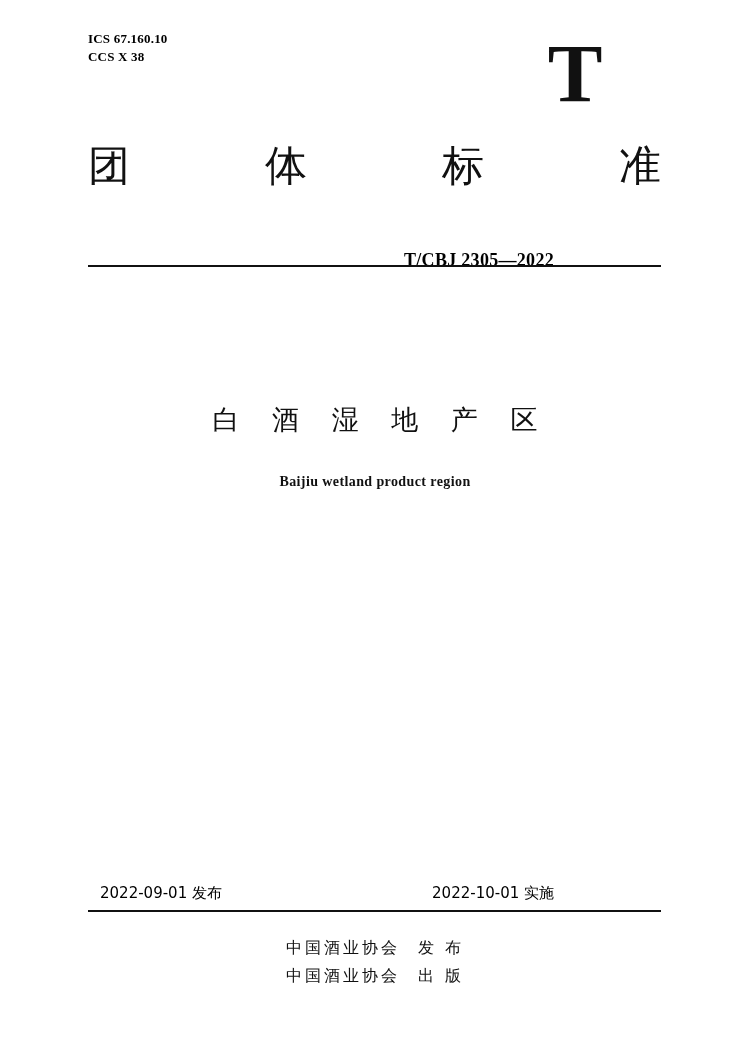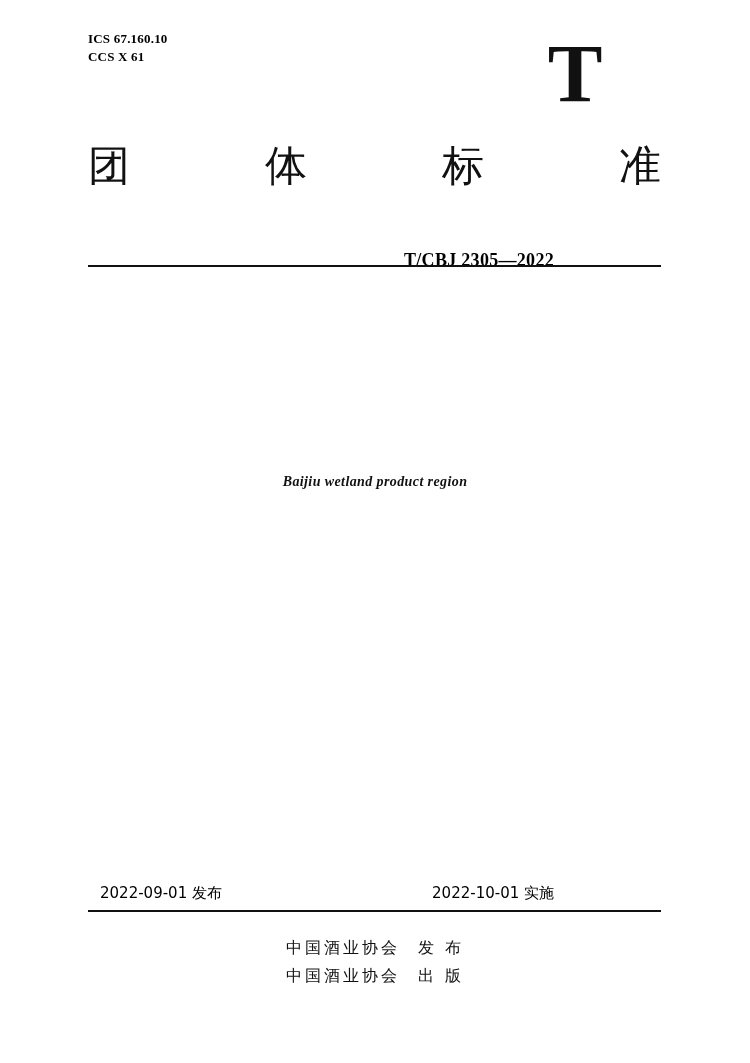--- a/index.html
+++ b/index.html
@@ -117,21 +117,20 @@
     position: absolute;
     left: 0;
     top: 474px;
     width: 750px;
     text-align: center;
     font-family: "Liberation Serif", serif;
     font-weight: bold;
     font-size: 14px;
     letter-spacing: 0.4px;
     color: #111;
-    font-style: italic;
   }
 
   
   .rule-bottom {
     position: absolute;
     left: 88px;
     top: 910px;
     width: 573px;
     height: 2px;
     background: #111;
@@ -176,38 +175,39 @@
     margin-left: 18px;
   }
 </style>
 </head>
 <body>
 
 <div class="page">
 
   <div class="meta">
     <div>ICS 67.160.10</div>
-    <div>CCS X 61</div>
+    <div>CCS X 38</div>
   </div>
 
   <div class="logo">
     <span class="logo-t">T</span>
   </div>
 
   <div class="std-title">
     <span>团</span>
     <span>体</span>
     <span>标</span>
     <span>准</span>
   </div>
 
   <div class="std-number">T/CBJ 2305—2022</div>
 
   <div class="rule-top"></div>
 
+  <div class="doc-title-cn">白 酒 湿 地 产 区</div>
   <div class="doc-title-en">Baijiu wetland product region</div>
 
   <div class="date-issue">2022-09-01 发布</div>
   <div class="date-effective">2022-10-01 实施</div>
   <div class="rule-bottom"></div>
 
   <div class="publisher">
     <div class="line">
       <span class="org">中国酒业协会</span><span class="act">发 布</span>
     </div>

